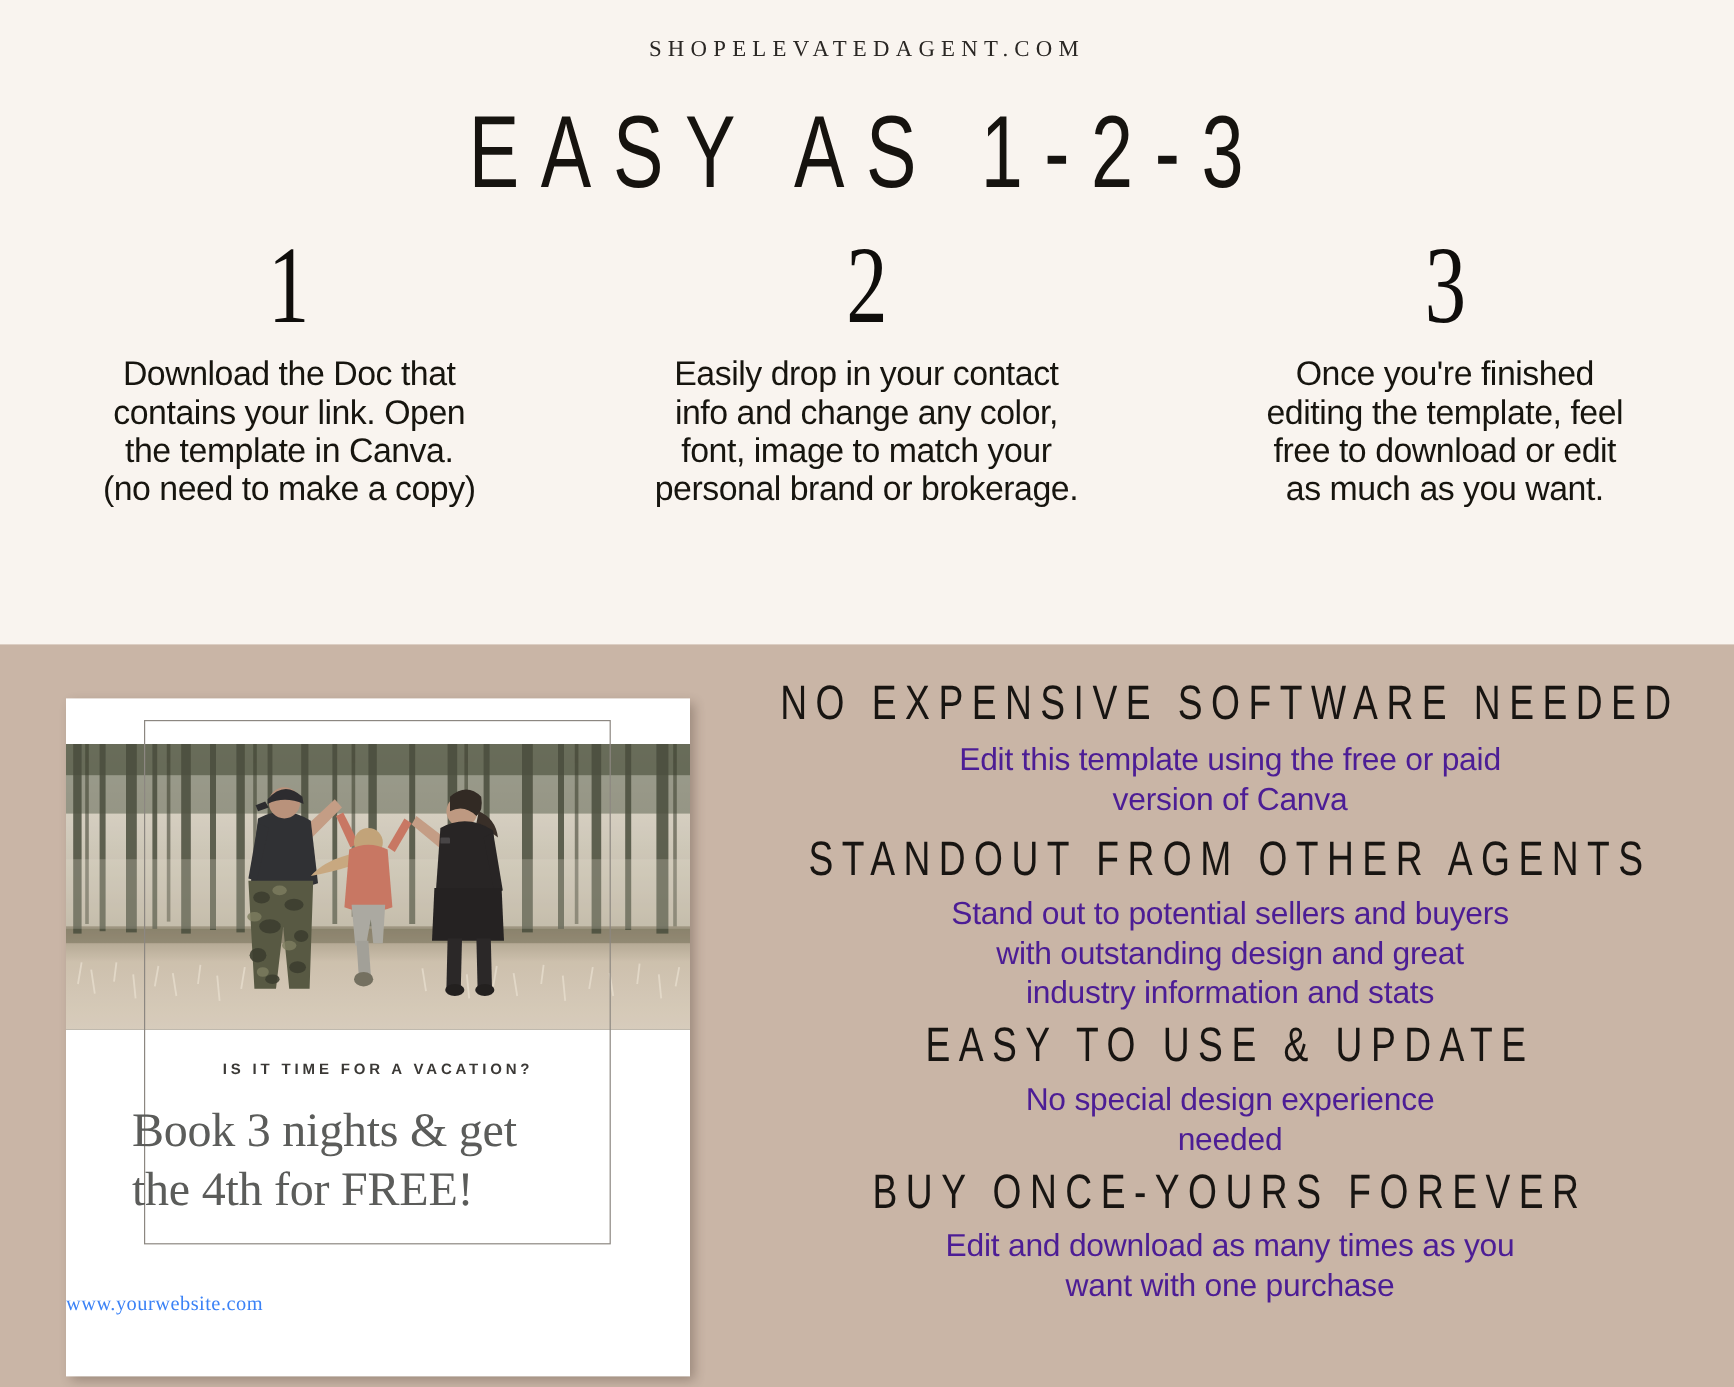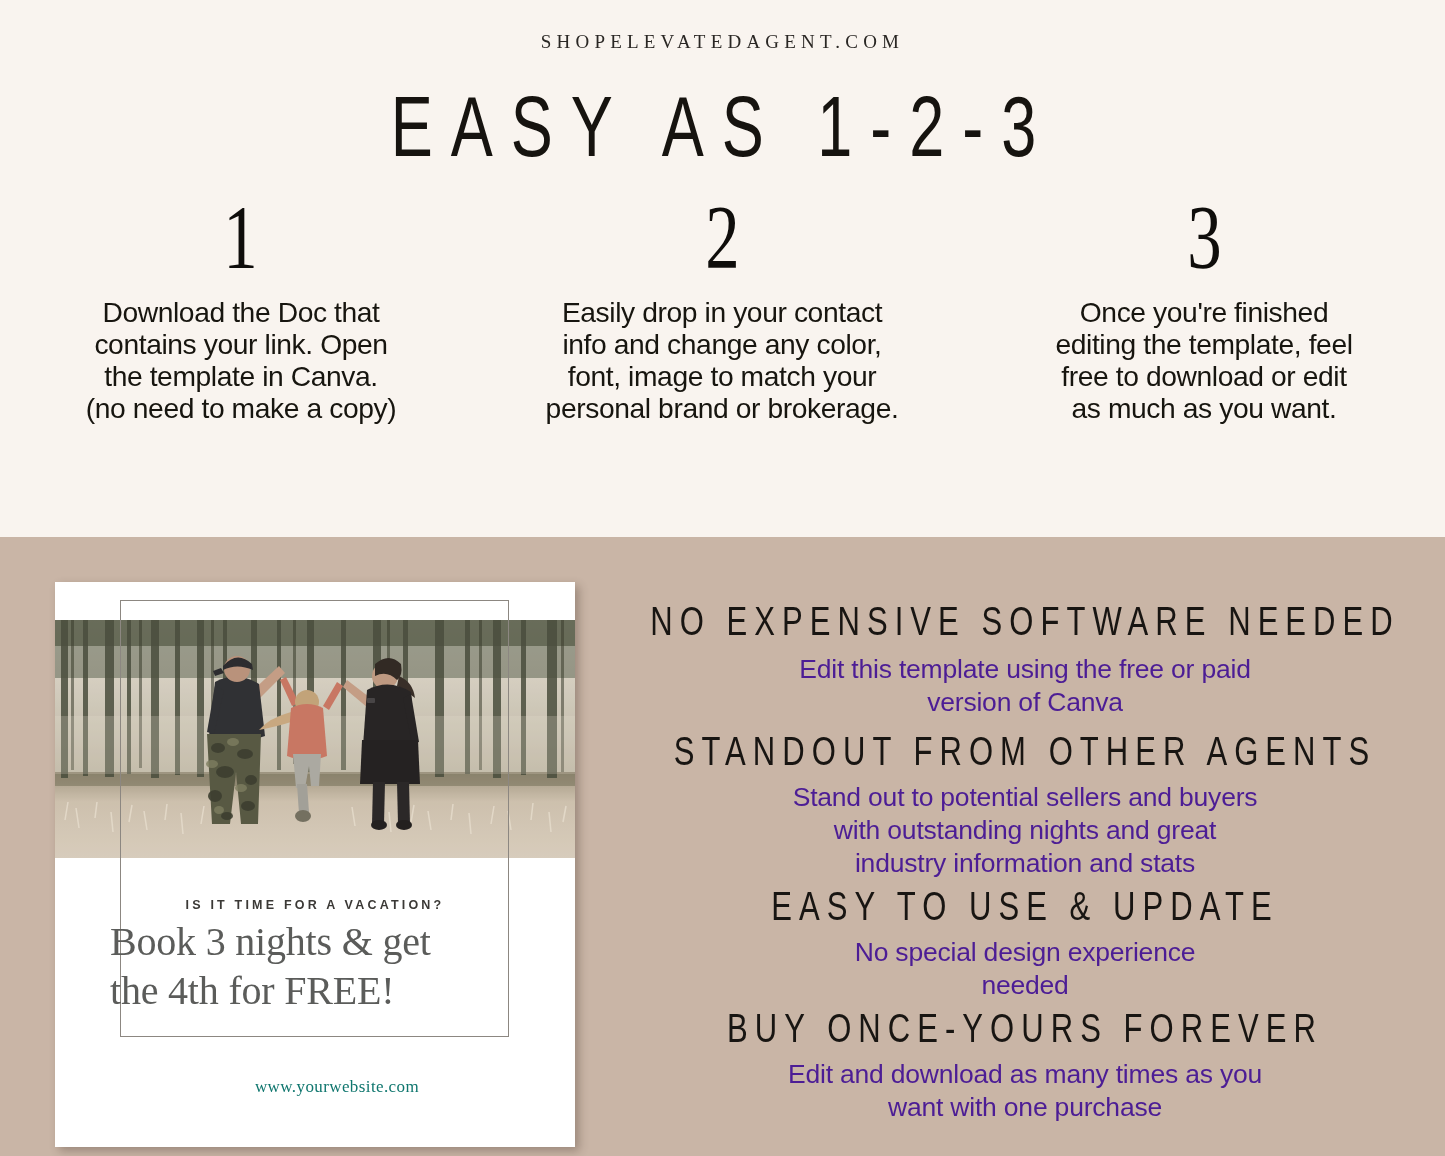--- a/index.html
+++ b/index.html
@@ -78,48 +78,46 @@
     background:#8D8675;
   }
   .card-photo svg { display:block; width:520px; height:238px; }
   .card-border {
     position:absolute; left:65px; top:18px;
     width:389px; height:437px;
     border:1px solid #8C8781;
     pointer-events:none;
   }
   .card-eyebrow {
-    position:absolute; left:0; top:316px; width:520px;
+    position:absolute; left:0; top:302px; width:520px;
     text-align:center;
     font-family:"Liberation Sans", sans-serif;
     font-size:12.5px; font-weight:700;
     letter-spacing:3.2px; color:#3B3936;
   }
   .card-headline {
     position:absolute; left:55px; top:335px; width:410px;
     font-family:"Liberation Serif", serif;
     font-size:40px; line-height:49px;
     color:#5B5C5A; font-weight:400;
     white-space:pre-line;
     letter-spacing:-0.2px;
   }
   .card-website {
     position:absolute; left:0; top:495px; width:520px;
-    text-align:center;
     font-family:"Liberation Serif", serif;
     font-size:17px; letter-spacing:0.4px;
-    color:#0f766e;
-    padding-left:44px;
+    color:#3b82f6;
   }
 
   
   .features {
     position:absolute; left:625px; top:32px; width:800px;
   }
-  .feature { width:100%; margin-bottom:4px;margin-top:36px; }
+  .feature { width:100%; margin-bottom:4px; }
   .feature-heading {
     text-align:center;
     font-family:"Liberation Sans", sans-serif;
     font-weight:300;
     font-size:33px; letter-spacing:7.5px;
     color:#181512;
     transform:scaleY(1.22) scaleX(0.94);
     margin-bottom:12px;
     line-height:34px;
   }
@@ -348,21 +346,21 @@
 
       <div class="feature f-1">
         <div class="feature-heading">NO EXPENSIVE SOFTWARE NEEDED</div>
         <div class="feature-body">Edit this template using the free or paid
 version of Canva</div>
       </div>
 
       <div class="feature f-2">
         <div class="feature-heading">STANDOUT FROM OTHER AGENTS</div>
         <div class="feature-body">Stand out to potential sellers and buyers
-with outstanding nights and great
+with outstanding design and great
 industry information and stats</div>
       </div>
 
       <div class="feature f-4">
         <div class="feature-heading">EASY TO USE &amp; UPDATE</div>
         <div class="feature-body">No special design experience
 needed</div>
       </div>
 
       <div class="feature f-3">

